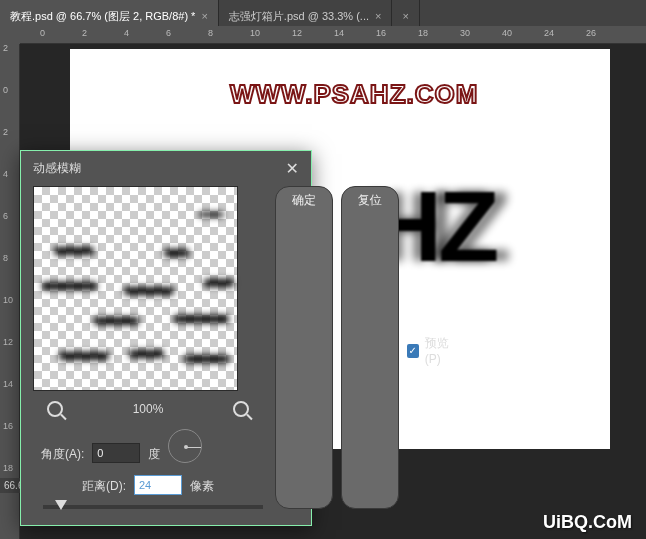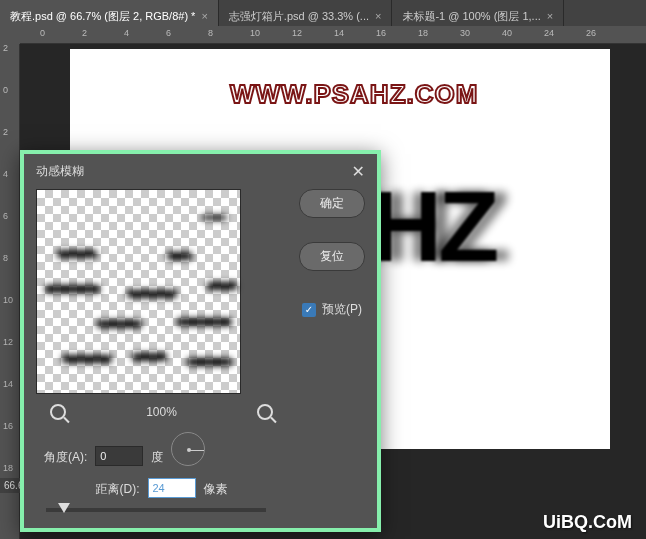--- a/index.html
+++ b/index.html
@@ -19,42 +19,42 @@
 .canvas-area { position: absolute; left: 20px; top: 44px; right: 0; bottom: 0; background: #262626; }
 .doc { position: absolute; left: 50px; top: 5px; width: 540px; height: 400px; background: #fff; }
 .watermark { position: absolute; top: 30px; left: 160px; font-size: 26px; font-weight: 900; color: #fff; -webkit-text-stroke: 2px #7a1515; letter-spacing: 1px; font-family: Arial, sans-serif; }
 .blurtxt { position: absolute; top: 120px; left: 300px; font-size: 100px; font-weight: 900; color: #000; font-family: Arial Black, sans-serif; letter-spacing: -4px; filter: blur(1px); }
 .blurtxt::before, .blurtxt::after { content: "HZ"; position: absolute; left: 0; top: 0; }
 .blurtxt::before { transform: translate(-8px,0); opacity: 0.5; filter: blur(4px); }
 .blurtxt::after { transform: translate(12px,0); opacity: 0.5; filter: blur(4px); }
 
 .zoom-label { position: absolute; left: 0; top: 478px; background: #424242; color: #ddd; font-size: 10px; padding: 2px 4px; }
 
-.dialog { position: absolute; left: 20px; top: 150px; width: 361px; background: #535353; border: 4px solid #86efac; box-shadow: 0 4px 20px rgba(0,0,0,0.5); }
+.dialog { position: absolute; left: 20px; top: 150px; width: 292px; background: #535353; border: 1px solid #86efac; box-shadow: 0 4px 20px rgba(0,0,0,0.5); }
 .dlg-title { display: flex; justify-content: space-between; align-items: center; padding: 8px 12px; color: #ddd; font-size: 12px; }
 .dlg-close { color: #ddd; font-size: 16px; cursor: pointer; }
 .dlg-body { padding: 0 12px 16px; display: flex; gap: 12px; }
 .preview-col { flex: 1; }
 .preview-box { width: 205px; height: 205px; background-image:
   linear-gradient(45deg,#ccc 25%,transparent 25%),
   linear-gradient(-45deg,#ccc 25%,transparent 25%),
   linear-gradient(45deg,transparent 75%,#ccc 75%),
   linear-gradient(-45deg,transparent 75%,#ccc 75%);
   background-size: 16px 16px;
   background-position: 0 0, 0 8px, 8px -8px, -8px 0;
   background-color: #fff;
   border: 1px solid #2a2a2a;
   position: relative;
 }
 .streak { position: absolute; background: #000; height: 8px; filter: blur(3px); border-radius: 3px; }
 .zoom-row { display: flex; justify-content: space-between; align-items: center; margin-top: 10px; font-size: 12px; color: #ddd; padding: 0 14px; }
 .mag { width: 16px; height: 16px; border: 2px solid #ddd; border-radius: 50%; position: relative; cursor: pointer; }
 .mag::after { content: ""; position: absolute; width: 7px; height: 2px; background: #ddd; right: -6px; bottom: -3px; transform: rotate(45deg); }
 
-.btn-col { display: flex; flex-direction: column; gap: 24px; align-items: center; }
+.btn-col { display: flex; flex-direction: row; gap: 8px; }
 .btn { background: #6a6a6a; border: 1px solid #3a3a3a; border-radius: 14px; color: #eee; font-size: 12px; padding: 5px 0; width: 66px; text-align: center; cursor: pointer; }
 .chk-row { display: flex; align-items: center; gap: 6px; color: #ddd; font-size: 12px; margin-top: 6px; }
 .chk { width: 14px; height: 14px; background: #3a7ab8; border-radius: 2px; display: flex; align-items: center; justify-content: center; color: #fff; font-size: 10px; }
 
 .param { display: flex; align-items: flex-end; gap: 8px; color: #ddd; font-size: 12px; margin-top: 12px; padding: 0 8px; }
 .input { width: 48px; height: 20px; background: #3a3a3a; border: 1px solid #2a2a2a; color: #eee; font-size: 11px; padding: 2px 4px; }
 .input.hl { border: 1px solid #5a9bd4; background: #fff; color: #5a9bd4; }
 .angle-dial { width: 34px; height: 34px; border: 1px solid #888; border-radius: 50%; position: relative; cursor: pointer; }
 .angle-dial::after { content: ""; position: absolute; width: 15px; height: 1px; background: #ccc; left: 17px; top: 17px; transform-origin: left; }
 .angle-dial::before { content: ""; position: absolute; width: 4px; height: 4px; background: #ccc; border-radius: 50%; left: 15px; top: 15px; }
@@ -70,21 +70,20 @@
   <div class="tabs">
     <div class="tab active">
       <span>教程.psd @ 66.7% (图层 2, RGB/8#) *</span>
       <span class="x">×</span>
     </div>
     <div class="tab">
       <span>志强灯箱片.psd @ 33.3% (...</span>
       <span class="x">×</span>
     </div>
     <div class="tab">
-      <span>未标题-1 @ 100% (图层 1,...</span>
       <span class="x">×</span>
     </div>
   </div>
 
   <div class="ruler-h">
     <span class="tick" style="left:20px">0</span>
     <span class="tick" style="left:62px">2</span>
     <span class="tick" style="left:104px">4</span>
     <span class="tick" style="left:146px">6</span>
     <span class="tick" style="left:188px">8</span>

